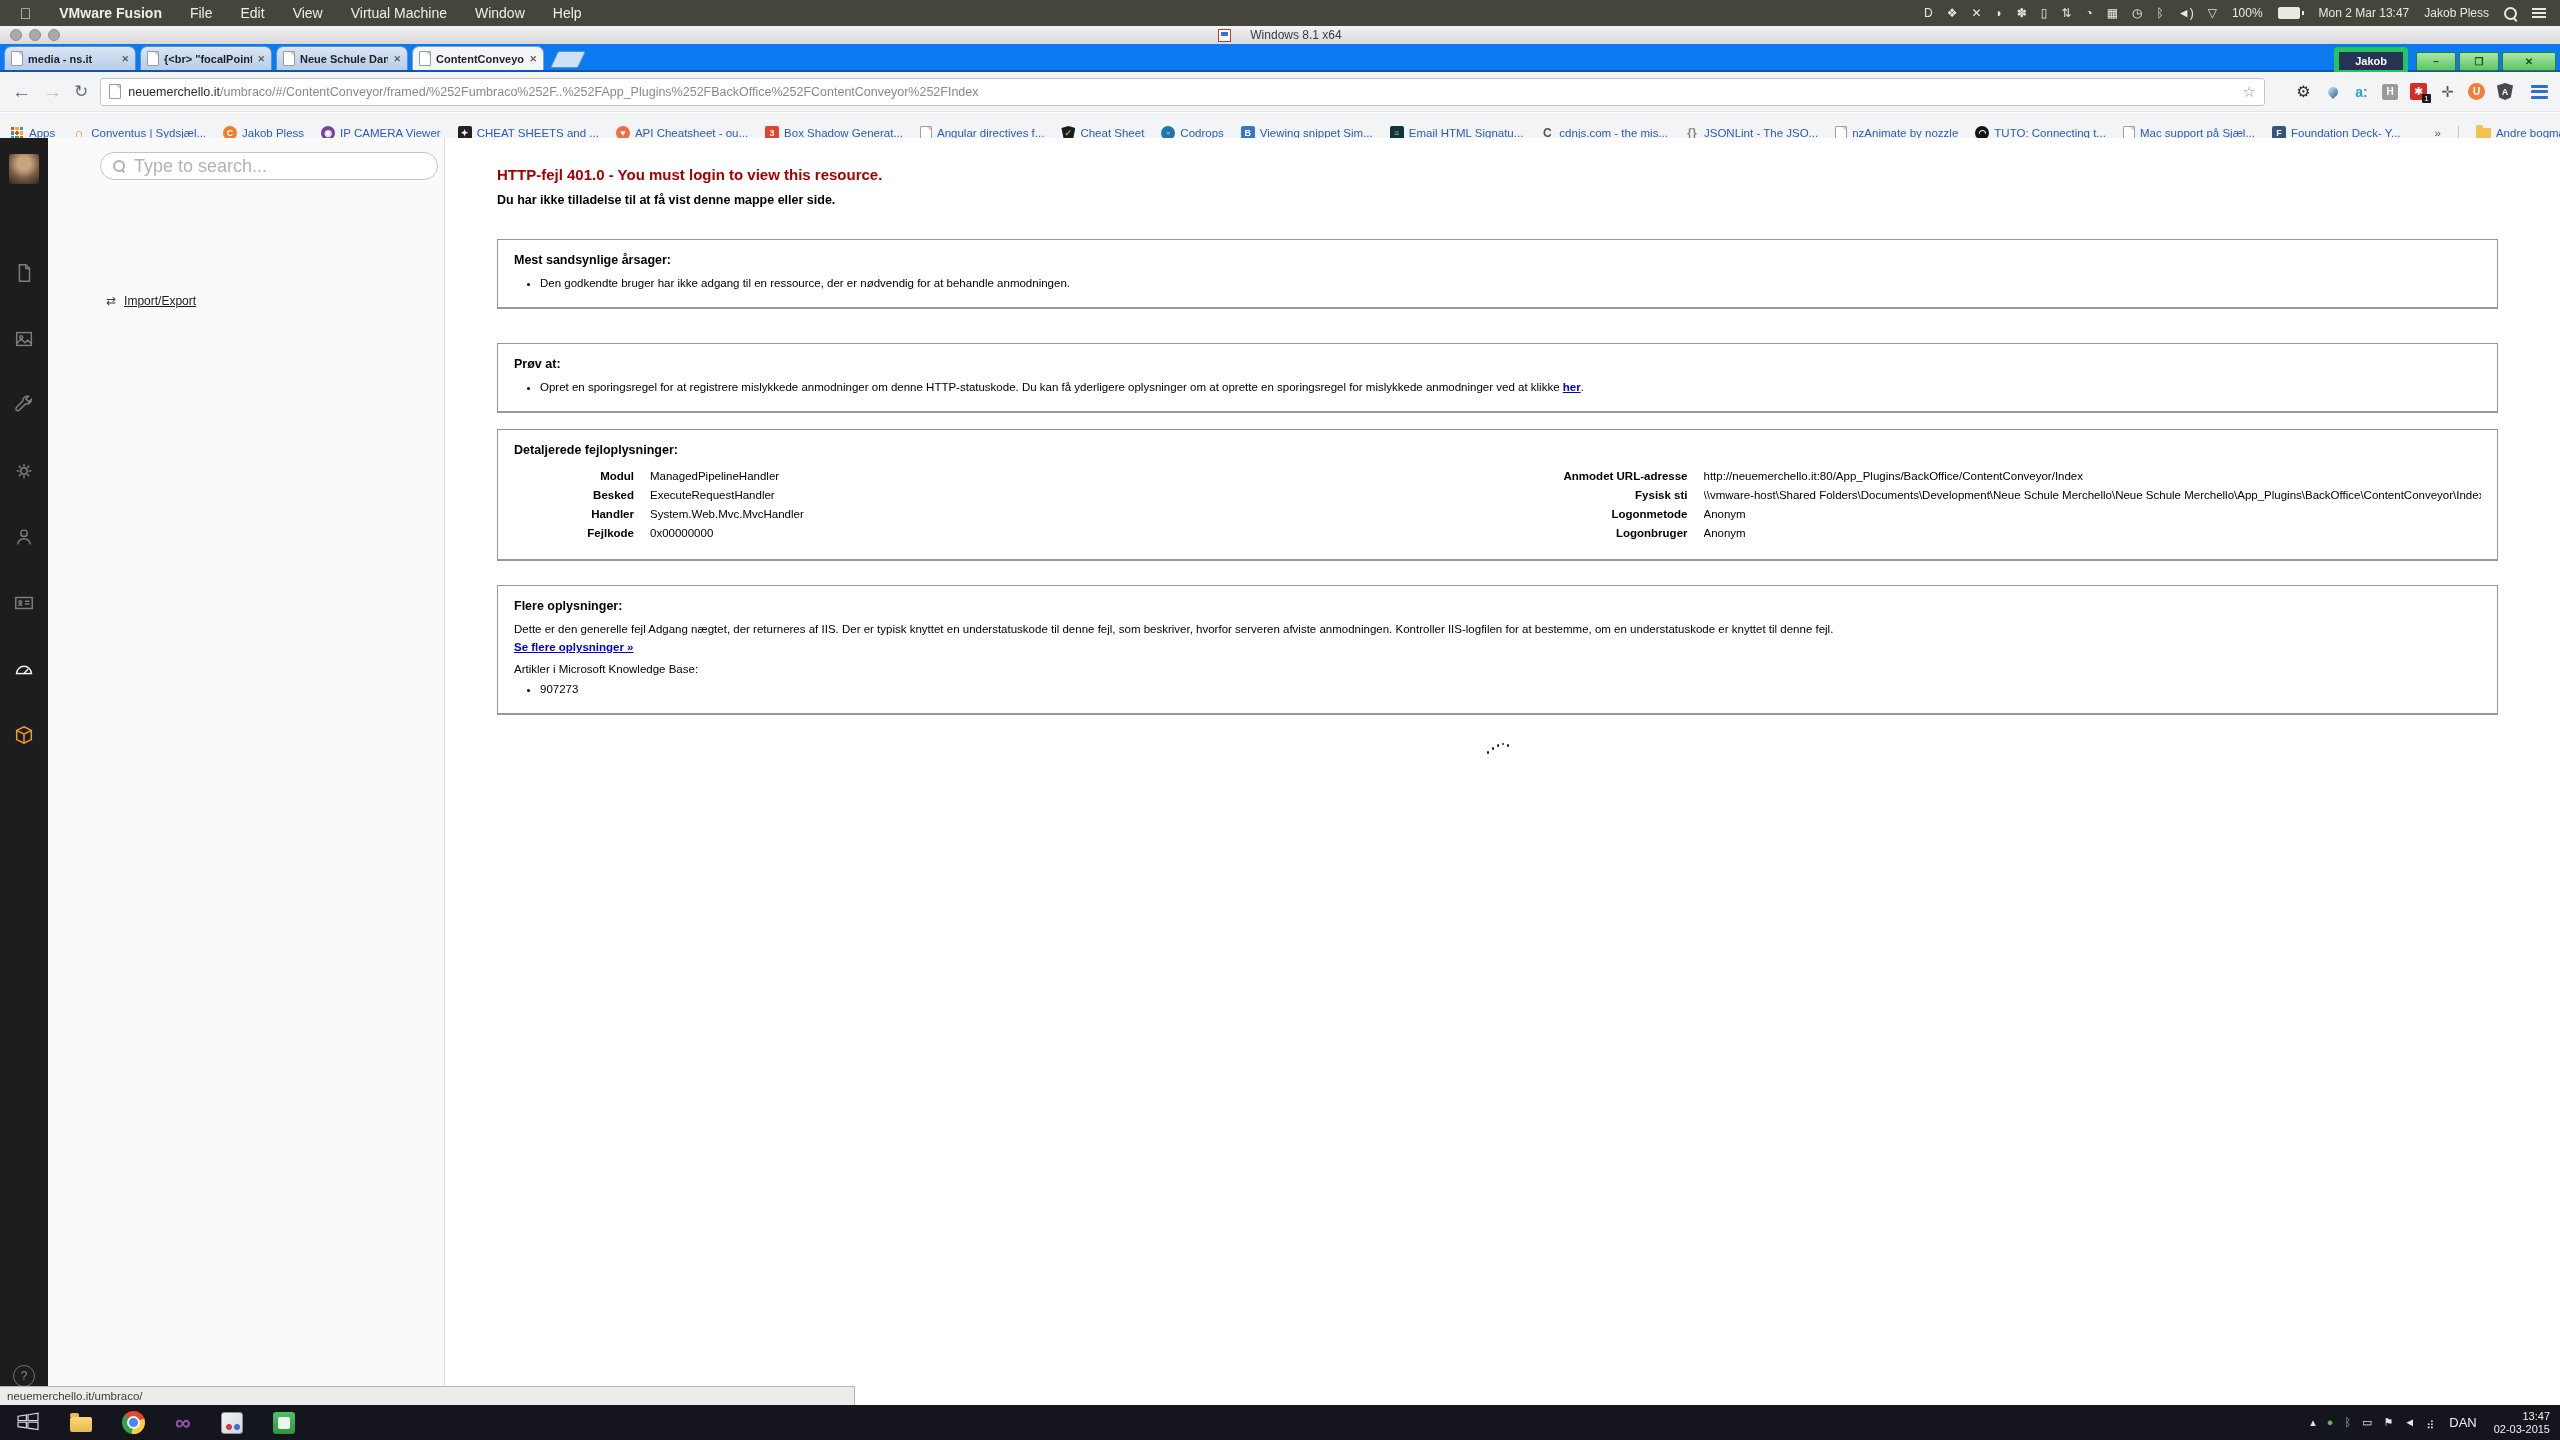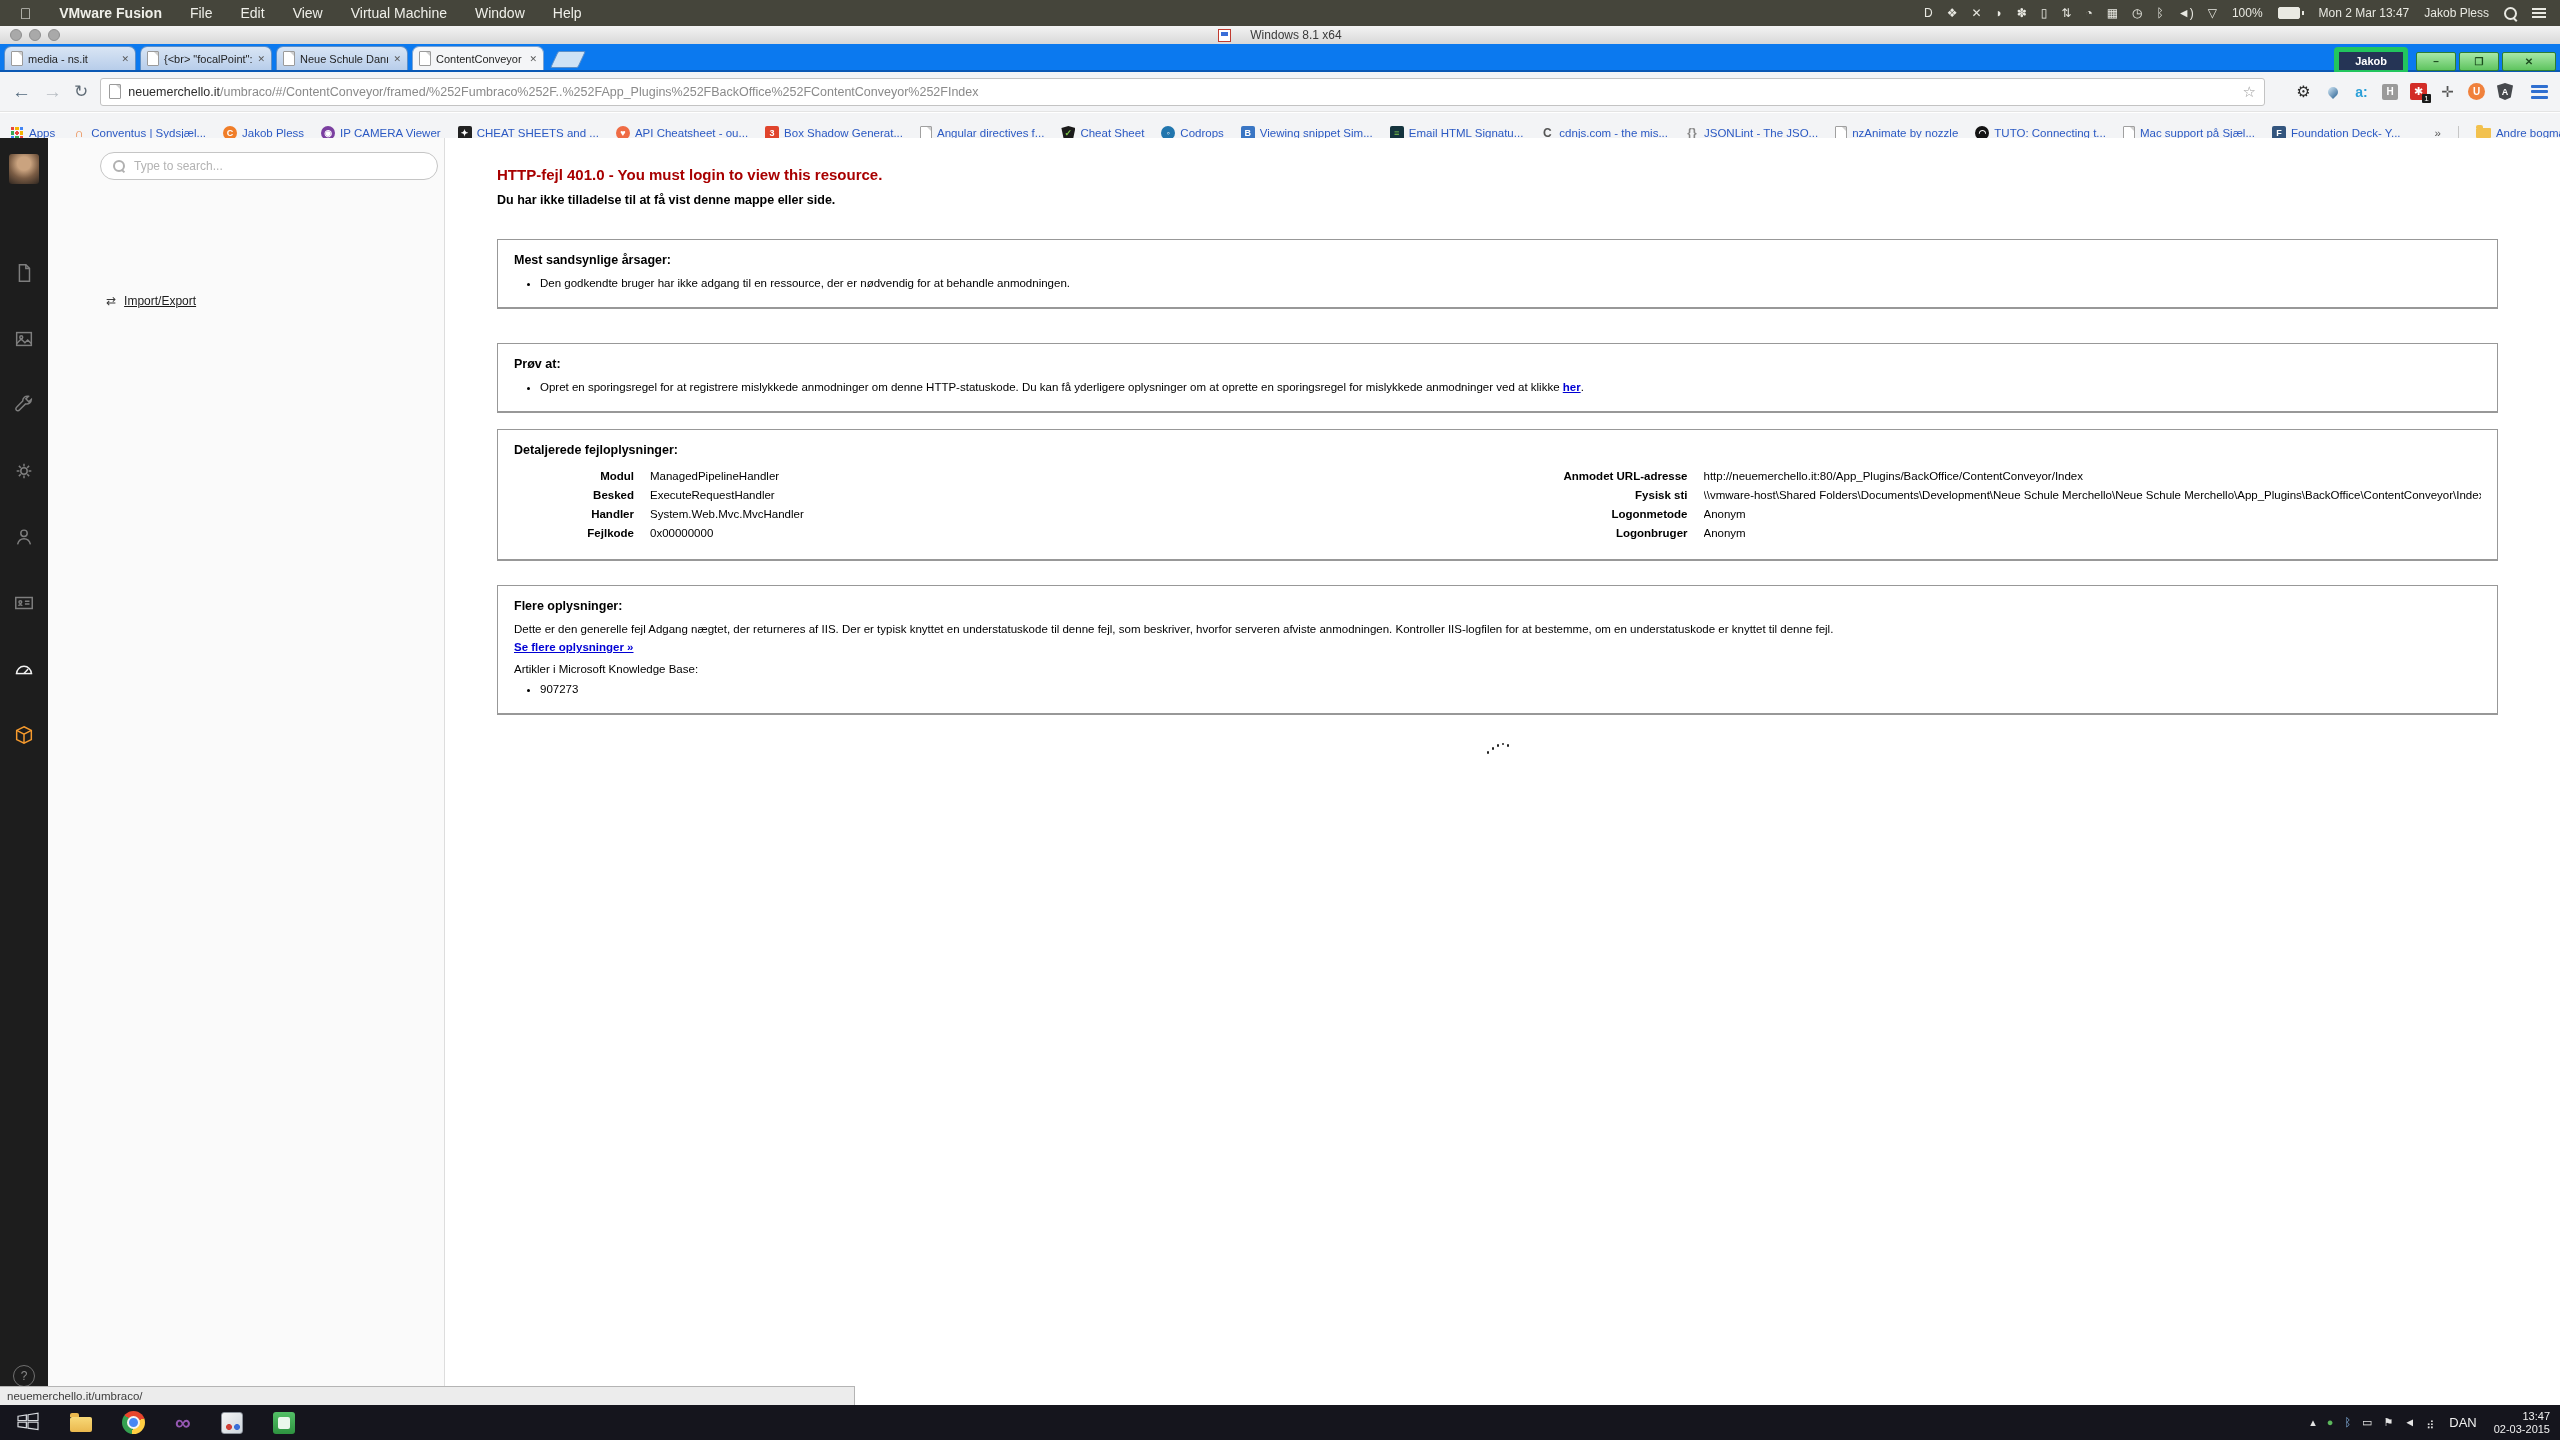--- a/index.html
+++ b/index.html
@@ -28,21 +28,21 @@
   .vmdots{display:flex;gap:7px;padding-left:10px;}
   .vmdots i{width:10px;height:10px;border-radius:50%;background:#a9a9a9;border:1px solid #8f8f8f;}
   .vmtitle{position:absolute;left:0;right:0;text-align:center;display:flex;justify-content:center;align-items:center;gap:19px;}
   .vmico{width:11px;height:11px;background:#fff;border:1px solid #c03a30;position:relative;display:inline-block;}
   .vmico::after{content:"";position:absolute;inset:2px 2px 5px 2px;background:#3a6fd8;}
 
   
   .chrome{position:absolute;top:44px;left:0;right:0;bottom:35px;background:#fff;}
 
   .tabstrip{position:absolute;top:0;left:0;right:0;height:26px;background:#0b79ef;border-bottom:2px solid #0a58b4;}
-  .tabs{position:absolute;left:4px;bottom:0;display:flex;align-items:flex-end;}
+  .tabs{position:absolute;left:4px;bottom:0;display:flex;align-items:flex-end;font-weight:bold;}
   .tab{width:118px;height:23px;margin-right:4px;border-radius:7px 7px 0 0;background:linear-gradient(#d9e5f4,#b7cdea);
        border:1px solid #5d8fc8;border-bottom:none;display:flex;align-items:center;gap:5px;padding:0 6px;
        font-size:11px;color:#1f1f1f;}
   .tab.active{background:#f4f5f7;border-color:#7aa3d4;}
   .pg{width:10px;height:13px;background:#fff;border:1px solid #9b9b9b;border-radius:1px;position:relative;flex:none;}
   .pg::before{content:"";position:absolute;right:0;top:0;border-style:solid;border-width:0 4px 4px 0;border-color:transparent #cfcfcf transparent transparent;}
   .tablabel{flex:1;overflow:hidden;white-space:nowrap;}
   .tabclose{color:#5a5a5a;font-size:9px;flex:none;}
   .newtab{width:26px;height:15px;background:#cfe2f5;border:1px solid #5d8fc8;transform:skewX(-25deg);margin:0 0 2px 6px;border-radius:2px;}
   .strip-right{position:absolute;right:4px;top:3px;display:flex;align-items:center;gap:8px;}
@@ -112,21 +112,21 @@
   .avatar{width:30px;height:30px;border-radius:3px;margin-top:16px;
           background:radial-gradient(circle at 50% 32%,#caa37f 26%,#7a5c44 58%,#2f2620 100%);}
   .railicons{display:flex;flex-direction:column;gap:44px;margin-top:78px;align-items:center;}
   .railicons svg{display:block;}
   .railhelp{margin-top:auto;margin-bottom:18px;width:20px;height:20px;border:1.5px solid #6f6f6f;border-radius:50%;
             color:#8a8a8a;font-size:12px;display:flex;align-items:center;justify-content:center;}
 
   .umbtree{position:absolute;left:48px;top:0;bottom:0;width:396px;background:#fafafa;border-right:1px solid #dddddd;}
   .searchbox{position:absolute;left:52px;top:14px;width:312px;height:26px;background:#fff;border:1px solid #c5c5c5;
              border-radius:14px;display:flex;align-items:center;gap:7px;padding:0 12px;}
-  .searchbox input{border:none;outline:none;background:transparent;font-size:12px;color:#555;width:100%;
+  .searchbox input{border:none;outline:none;background:transparent;font-size:18px;color:#555;width:100%;
                    font-family:"Liberation Sans",sans-serif;}
   .searchbox input::placeholder{color:#b3b3b3;}
   .mag2{width:8px;height:8px;border:2px solid #b0b0b0;border-radius:50%;position:relative;flex:none;}
   .mag2::after{content:"";position:absolute;width:2px;height:4px;background:#b0b0b0;left:7px;top:7px;transform:rotate(-45deg);}
   .treeitem{position:absolute;left:58px;top:156px;display:flex;align-items:center;gap:8px;font-size:12px;color:#1b1b1b;}
   .treeico{color:#3a3a3a;font-size:12px;}
   .treelabel{text-decoration:underline;}
 
   .umbmain{position:absolute;left:445px;top:0;right:0;bottom:0;background:#fff;padding:28px 62px 0 52px;
            box-sizing:border-box;font-size:11.5px;color:#000;}

